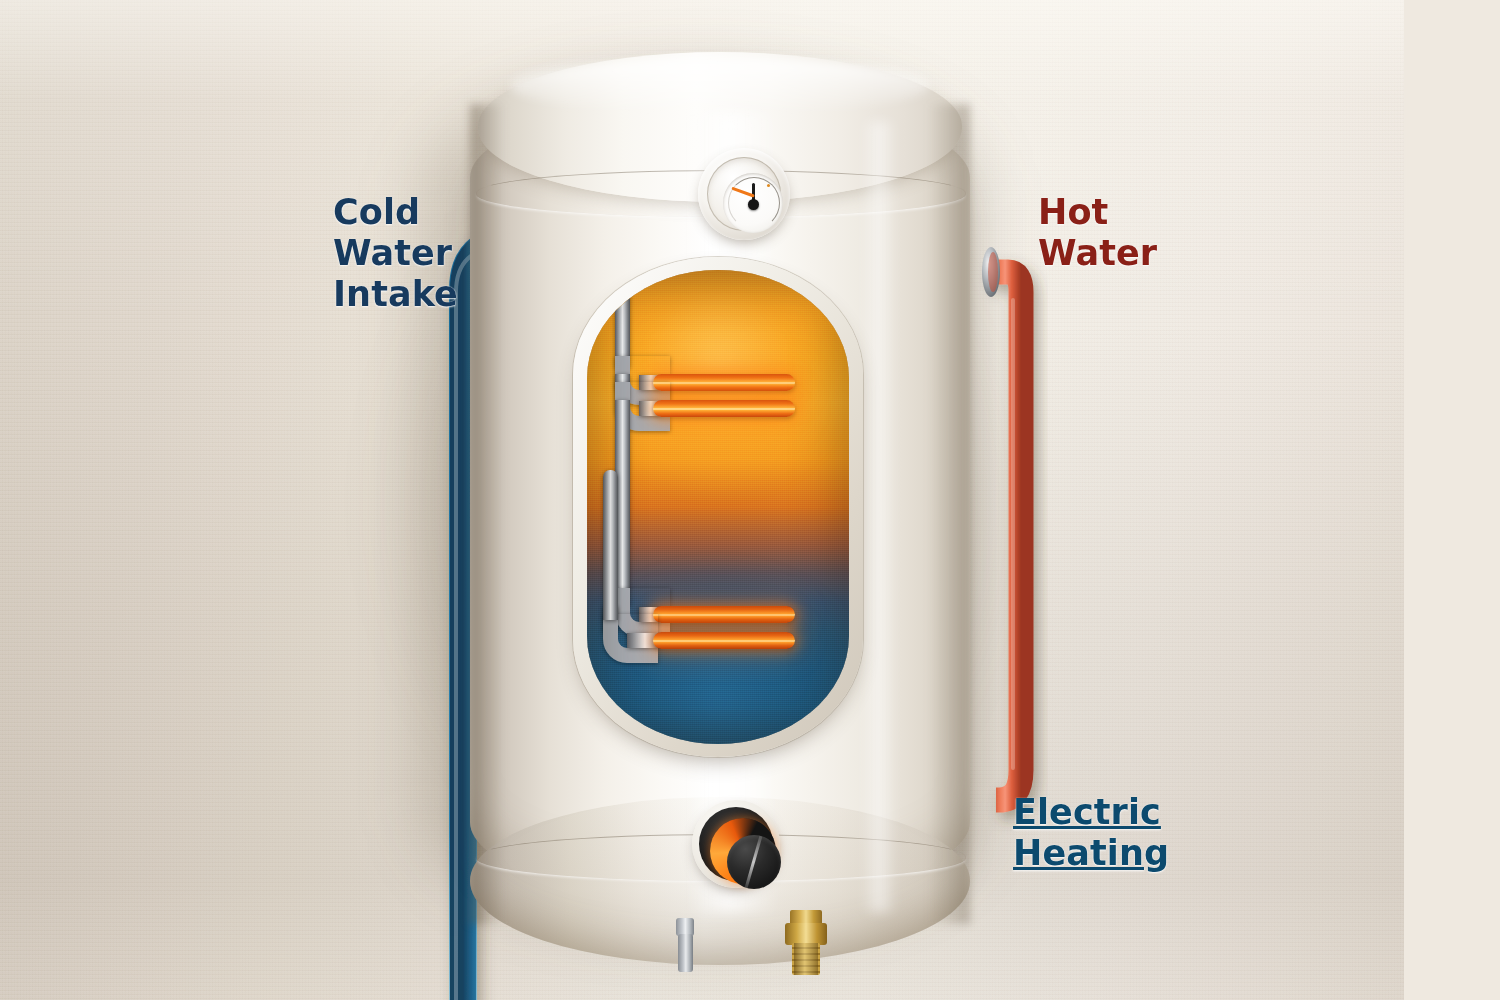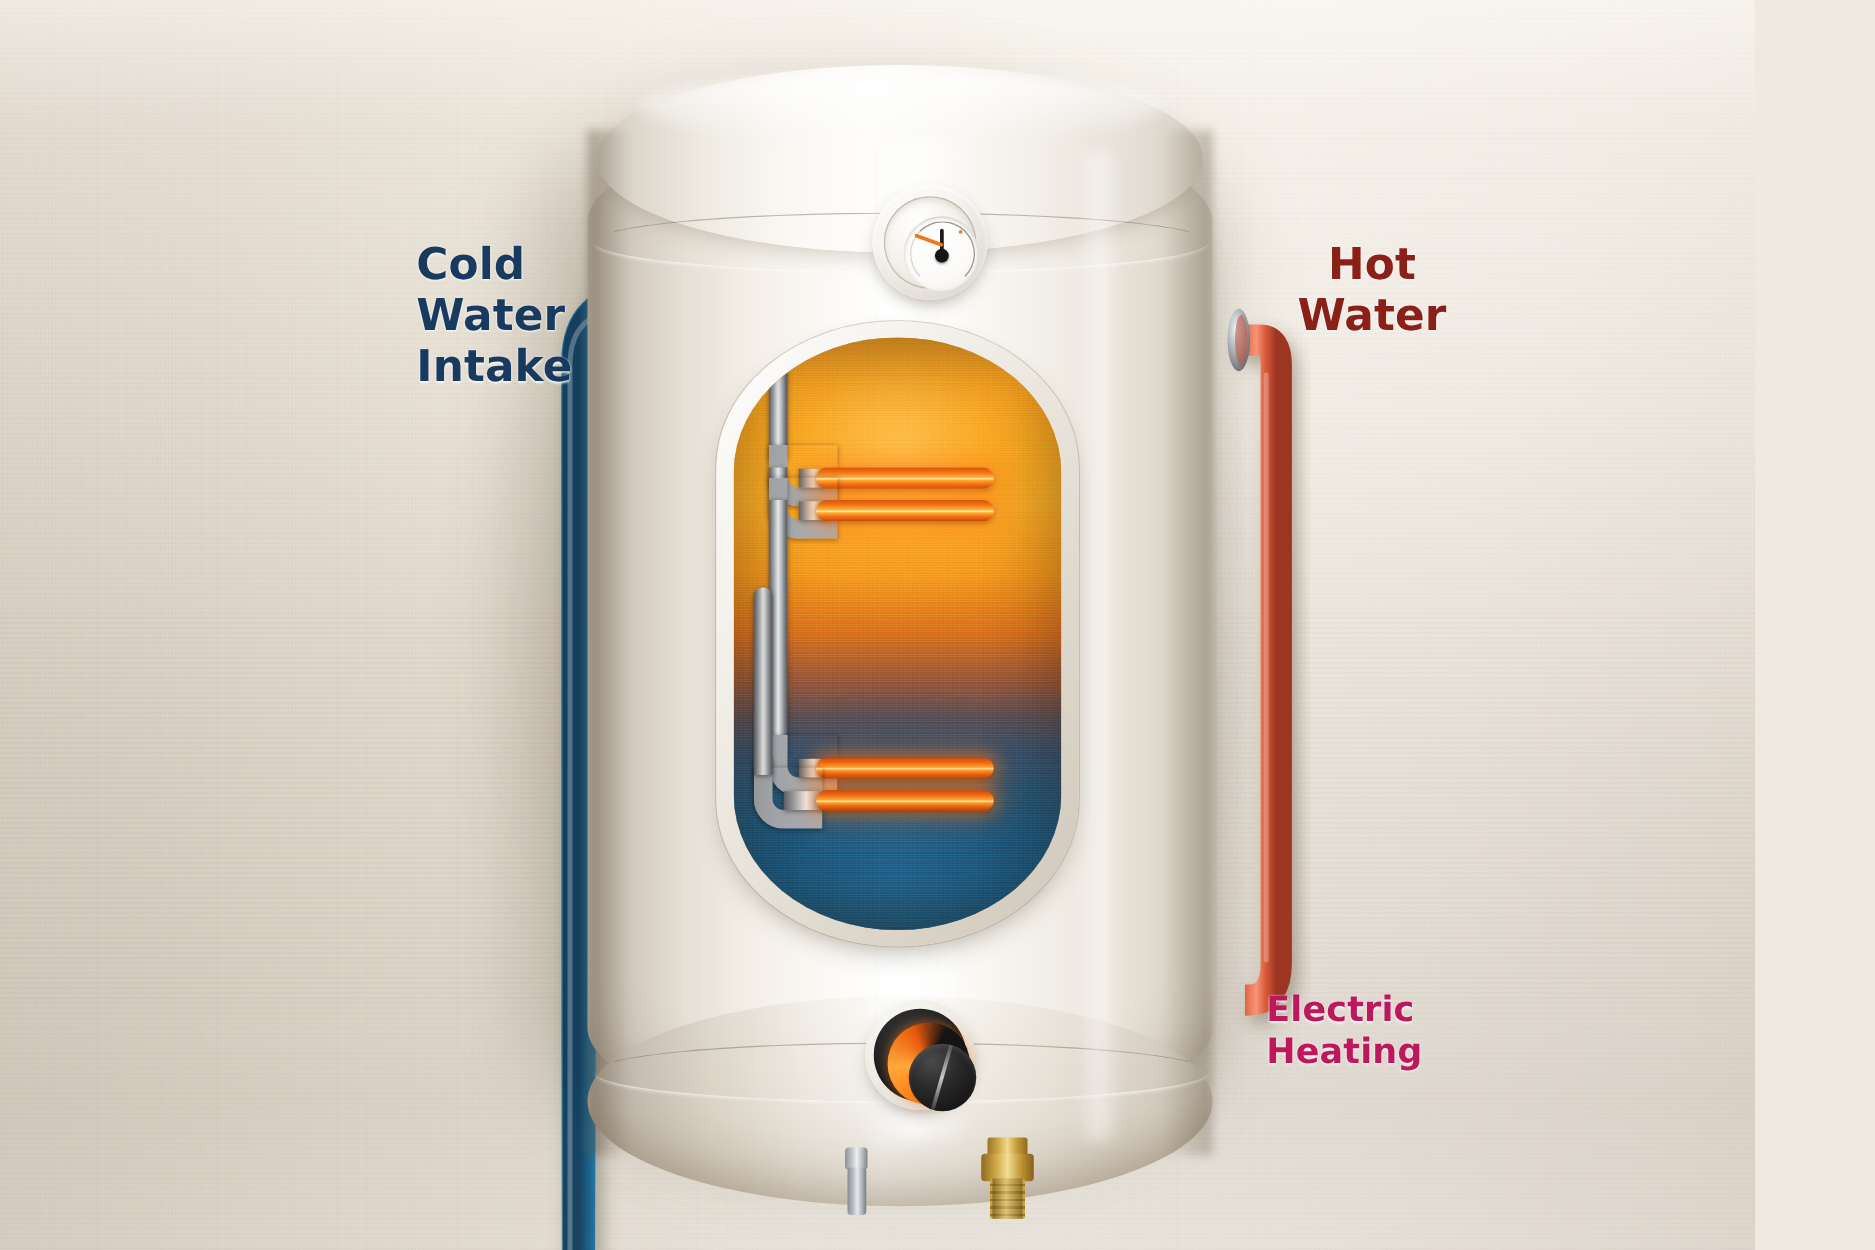--- a/index.html
+++ b/index.html
@@ -340,22 +340,22 @@
     background:linear-gradient(90deg,rgba(90,66,18,.55),rgba(255,238,170,.45) 45%,rgba(90,66,18,.5));}
 
   
   .label{
     position:absolute;font-weight:600;line-height:1.17;
     letter-spacing:.1px;
     text-shadow:0 1px 2px rgba(255,255,255,.85),0 0 1px rgba(255,255,255,.9);
     white-space:pre-line;
   }
   .label-cold{left:333px;top:192px;font-size:35px;color:#173a5e;text-align:left;}
-  .label-hot{left:1038px;top:192px;font-size:35px;color:#8a2017;text-align:center;}
-  .label-elec{left:1013px;top:792px;font-size:28px;color:#be185d;text-align:left;}
+  .label-hot{left:1038px;top:192px;font-size:35px;color:#8a2017;text-align:left;}
+  .label-elec{left:1013px;top:792px;font-size:35px;color:#0c4a6e;text-align:left;text-decoration:underline;}
 </style>
 </head>
 <body>
 
 <div id="stage">
 
   <div class="wall">
     <div class="wall-base"></div>
     <div class="wall-tex"></div>
     <div class="wall-tex2"></div>

